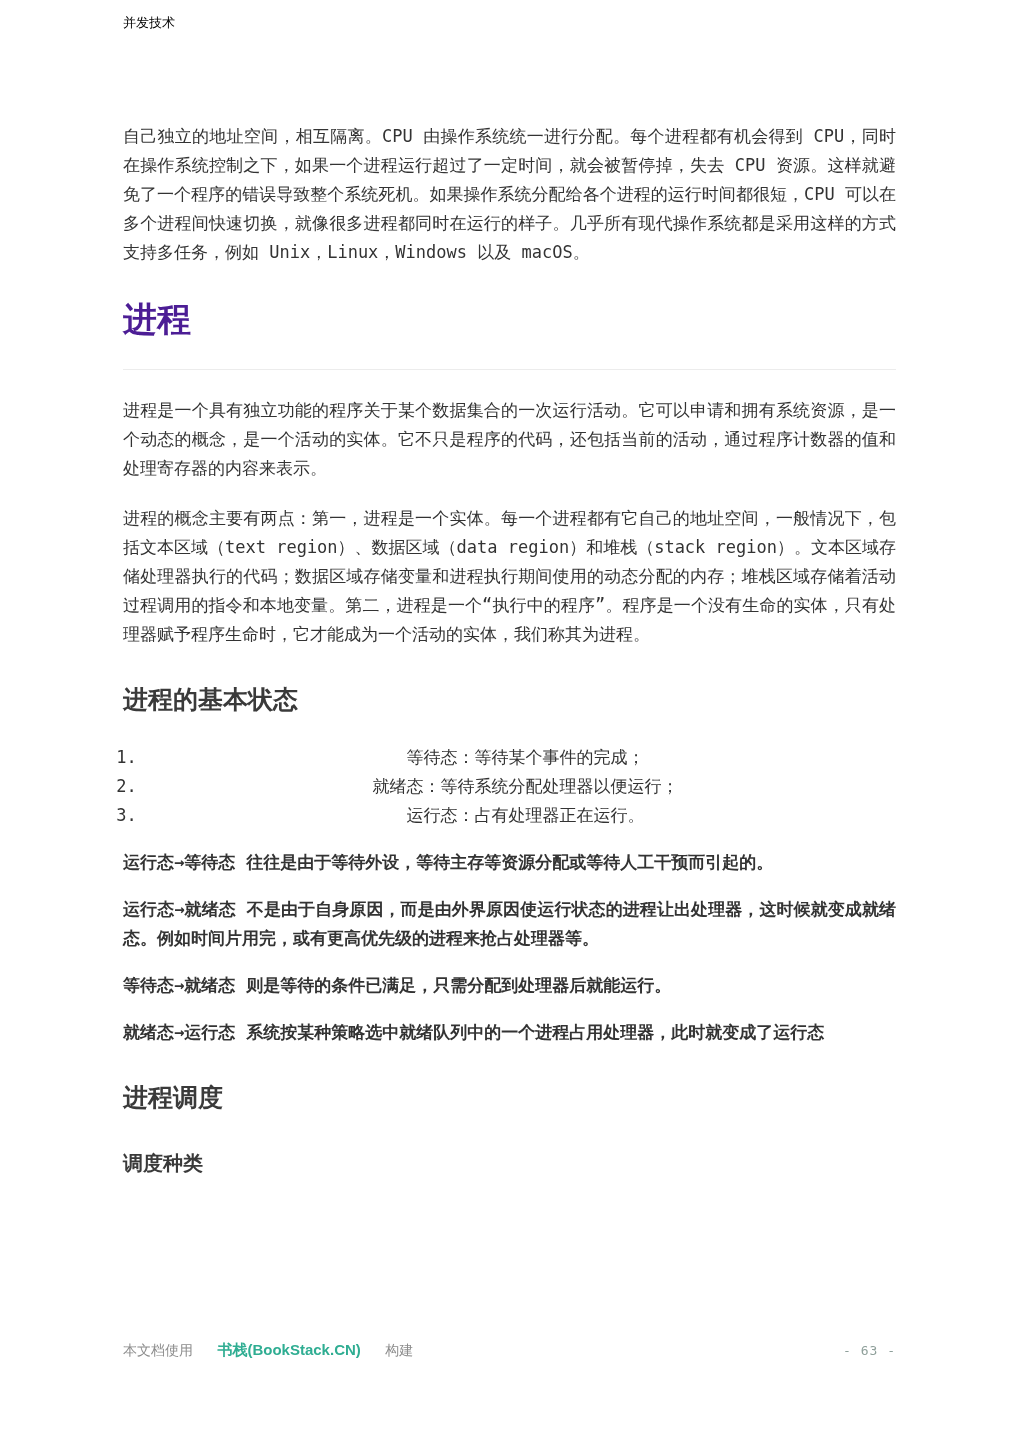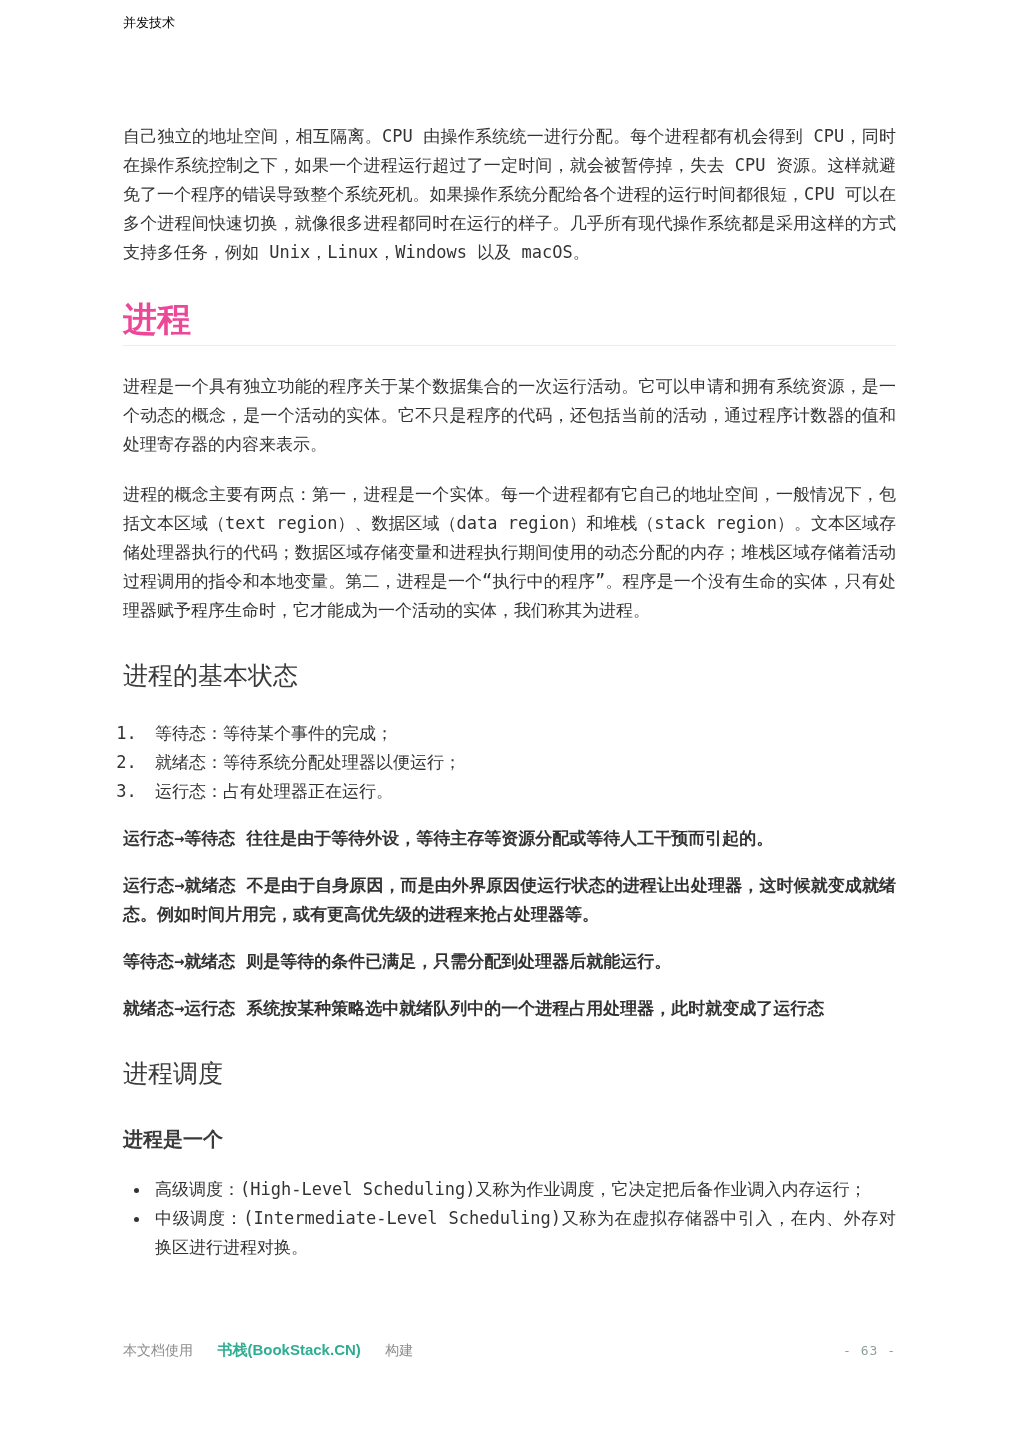--- a/index.html
+++ b/index.html
@@ -28,48 +28,49 @@
     line-height: 29px;
     color: #333333;
     text-align: justify;
   }
   .intro { margin-top: 90px; }
   h1 {
     margin-top: 30px;
     font-size: 34px;
     line-height: 44px;
     font-weight: 600;
-    color: #ec4899;
-    padding-bottom: 4px;
+    color: #4c1d95;
+    padding-bottom: 28px;
     border-bottom: 1px solid #ececec;
   }
   .after-h1 { margin-top: 26px; }
   .para { margin-top: 21px; }
   h2 {
     margin-top: 34px;
     font-size: 25px;
     line-height: 34px;
-    font-weight: 400;
+    font-weight: 700;
     color: #3a3a3a;
   }
   h3 {
     margin-top: 34px;
     font-size: 20px;
     line-height: 28px;
     font-weight: 600;
     color: #3a3a3a;
   }
   ol.states {
     margin-top: 26px;
     padding-left: 24px;
   }
   ol.states li {
     font-size: 17px;
     line-height: 29px;
     padding-left: 8px;
+    text-align: center;
   }
   .transition { margin-top: 18px; font-weight: bold; }
   .transition-label { margin-right: 11px; }
   .sched-intro { margin-top: 22px; }
   ul.sched {
     margin-top: 22px;
     padding-left: 28px;
   }
   ul.sched li {
     font-size: 17px;
@@ -132,27 +133,23 @@
     <p class="transition"><span class="transition-label">运行态→等待态</span><span>往往是由于等待外设，等待主存等资源分配或等待人工干预而引起的。</span></p>
 
     <p class="transition"><span class="transition-label">运行态→就绪态</span><span>不是由于自身原因，而是由外界原因使运行状态的进程让出处理器，这时候就变成就绪态。例如时间片用完，或有更高优先级的进程来抢占处理器等。</span></p>
 
     <p class="transition"><span class="transition-label">等待态→就绪态</span><span>则是等待的条件已满足，只需分配到处理器后就能运行。</span></p>
 
     <p class="transition"><span class="transition-label">就绪态→运行态</span><span>系统按某种策略选中就绪队列中的一个进程占用处理器，此时就变成了运行态</span></p>
 
     <h2>进程调度</h2>
 
-    <h3>进程是一个</h3>
+    <h3>调度种类</h3>
 
 
-    <ul class="sched">
-      <li>高级调度：(High-Level Scheduling)又称为作业调度，它决定把后备作业调入内存运行；</li>
-      <li>中级调度：(Intermediate-Level Scheduling)又称为在虚拟存储器中引入，在内、外存对换区进行进程对换。</li>
-    </ul>
 
   </main>
 
   <footer class="page-footer">
     <div class="footer-left">
       <span>本文档使用</span>
       <a href="#" class="footer-brand">书栈(BookStack.CN)</a>
       <span>构建</span>
     </div>
     <div class="footer-page-number">- 63 -</div>

